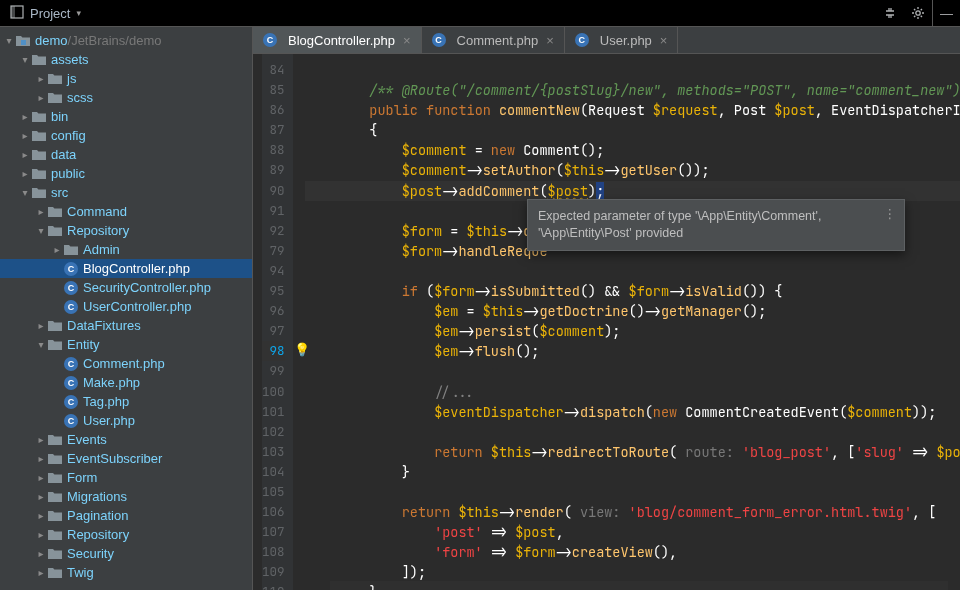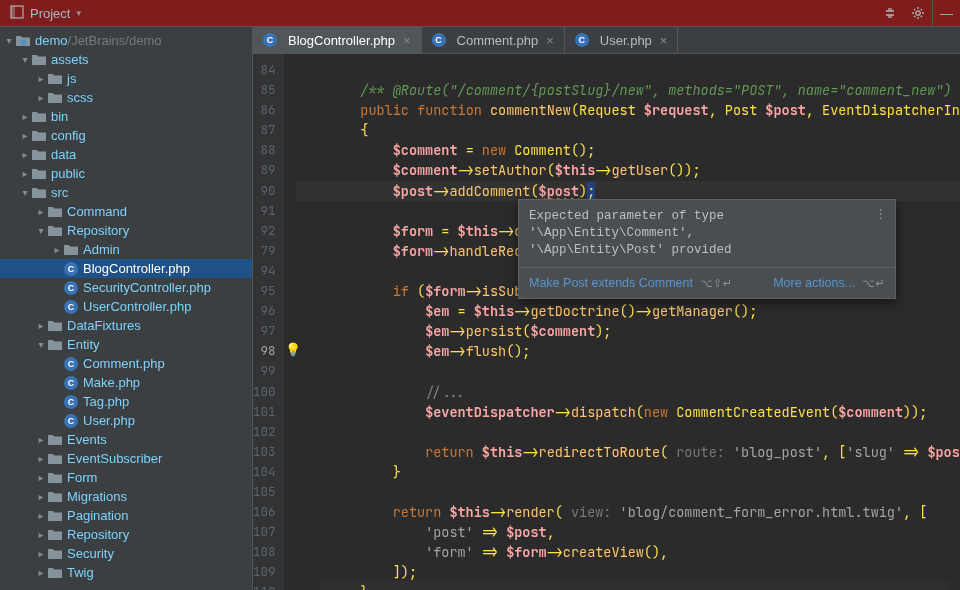--- a/index.html
+++ b/index.html
@@ -1,20 +1,20 @@
 <!DOCTYPE html>
 <html><head>
 <meta charset="utf-8">
 <style>
   * { margin:0; padding:0; box-sizing:border-box; }
   body { width:960px; height:590px; background:#2b2b2b; font-family:"JetBrains Mono","Menlo","Consolas",monospace; font-size:13px; color:#a9b7c6; overflow:hidden; }
   .sans { font-family:-apple-system,"Segoe UI",sans-serif; }
 
   
-  #topbar { height:27px; background:#7f1d1d; display:flex; align-items:flex-start; border-bottom:1px solid #555; }
+  #topbar { height:27px; background:#000000; display:flex; align-items:flex-start; border-bottom:1px solid #555; }
   #proj-btn { display:flex; align-items:center; gap:6px; padding:0 10px; height:100%; cursor:pointer; }
   #topbar .tool-icons { margin-left:auto; display:flex; gap:0; height:100%; }
   #topbar .tool-icons .ti { width:28px; display:flex; align-items:center; justify-content:center; cursor:pointer; color:#afb1b3; }
 
   
   #body { display:flex; height:563px; }
 
   
   #sidebar { width:253px; background:#3c3f41; border-right:1px solid #555; overflow:hidden; padding-top:4px;}
   .node { display:flex; align-items:center; height:19px; white-space:nowrap; cursor:pointer; user-select:none;}
@@ -24,44 +24,44 @@
   .dim { color:#787878;text-align:center; }
   .fic { width:14px; height:14px; margin-right:5px; display:inline-flex; align-items:center; justify-content:center; font-size:10px; border-radius:2px;}
   .php-ic { background:#3973b5; color:#fff; font-weight:bold; font-size:9px; border-radius:50%;}
 
   
   #editor-area { flex:1; display:flex; flex-direction:column; overflow:hidden; position:relative;}
   #tabs { height:27px; background:#3c3f41; display:flex; align-items:stretch; border-bottom:1px solid #555;}
   .tab { display:flex; align-items:center; padding:0 8px 0 10px; gap:6px; color:#bbbbbb; cursor:pointer; border-right:1px solid #555;}
   .tab.active { background:#515658; color:#fff;}
   .tab .close { color:#8a8a8a; cursor:pointer; padding:0 2px;}
-  #editor { flex:1; display:flex; background:#2b2b2b; overflow:hidden; position:relative;}
+  #editor { flex:1; display:flex; background:#2b2b2b; overflow:hidden; position:relative;margin-left:9px;}
   #gutter { width:48px; background:#313335; text-align:right; color:#606366; padding:6px 8px 0 0; line-height:20.1px; font-size:12.5px; user-select:none;}
   .gline { height:20.1px;}
   #glyphs { width:20px; background:#313335; position:relative;}
   .bulb { position:absolute; left:2px; color:#f0a732; font-size:13px;}
   #code { flex:1; padding:6px 0 0 12px; line-height:20.1px; white-space:pre; font-size:13.5px; position:relative;}
   .cl { height:20.1px; }
   .hl-line { background:#323232;}
   .c-kw { color:#cc7832;}
-  .c-var { color:#fca5a5;font-weight:bold;}
+  .c-var { color:#eab308;}
   .c-fn { color:#ffc66d;}
-  .c-str { color:#a3a3a3;text-align:right;}
+  .c-str { color:#ef4444;text-align:right;}
   .c-comm { color:#808080;}
   .c-doc { color:#629755; font-style:italic;}
   .c-new { color:#cc7832;}
-  .c-n { color:#fde047;}
+  .c-n { color:#ffffff;}
   .c-w { color:#a9b7c6;}
   .c-hint{color:#787878;}
   .underline-bad { text-decoration-line: underline; text-decoration-style:wavy; text-decoration-color:#be9117; text-decoration-thickness:1px;}
   .caret-bg{ background:#214283;}
 
   
   #popup { position:absolute; left:265px; top:145px; width:378px; background:#4b4e50; border:1px solid #5e6163; box-shadow:0 4px 10px rgba(0,0,0,.5); font-family:-apple-system,"Segoe UI",sans-serif; font-size:12.5px; color:#bfbfbf;}
-  #popup .msg { padding:8px 39px 8px 10px; line-height:1.35;font-family:Liberation Mono, monospace;}
+  #popup .msg { padding:8px 39px 8px 10px; line-height:1.35;}
   #popup .vdots { position:absolute; top:6px; right:8px; color:#9a9a9a; cursor:pointer;}
   #popup .actions { border-top:1px solid #5d5f61; padding:8px 10px; display:flex; align-items:center; gap:20px;}
   #popup a { color:#5894ce; text-decoration:none; cursor:pointer;}
   #popup .kbd { color:#919396; font-size:11px; letter-spacing:.5px;}
 
   
   #hscroll { position:absolute; left:68px; right:12px; bottom:0; height:9px; background:rgba(255,255,255,.02);}
 </style>
 </head>
 <body>
@@ -360,21 +360,21 @@
           <div class="gline">88</div>
           <div class="gline">89</div>
           <div class="gline">90</div>
           <div class="gline">91</div>
           <div class="gline">92</div>
           <div class="gline">79</div>
           <div class="gline">94</div>
           <div class="gline">95</div>
           <div class="gline">96</div>
           <div class="gline">97</div>
-          <div class="gline" style="background: rgb(50, 50, 50); color: #a3a3a3;">98</div>
+          <div class="gline" style="background: rgb(50, 50, 50); color: #0ea5e9;">98</div>
           <div class="gline">99</div>
           <div class="gline">100</div>
           <div class="gline">101</div>
           <div class="gline">102</div>
           <div class="gline">103</div>
           <div class="gline">104</div>
           <div class="gline">105</div>
           <div class="gline">106</div>
           <div class="gline">107</div>
           <div class="gline">108</div>
@@ -387,26 +387,16 @@
       <div id="code"><div class="cl"></div><div class="cl"><span class="c-w">        </span><span class="c-doc">/** </span><span class="c-doc">@Route("/comment/{postSlug}/new", methods="POST", name="comment_new") ...</span></div><div class="cl"><span class="c-w">        </span><span class="c-kw">public function </span><span class="c-fn">commentNew</span><span class="c-n">(Request </span><span class="c-var">$request</span><span class="c-n">, Post </span><span class="c-var">$post</span><span class="c-n">, EventDispatcherInterfa</span></div><div class="cl"><span class="c-w">        </span><span class="c-n">{</span></div><div class="cl"><span class="c-w">            </span><span class="c-var">$comment</span><span class="c-n"> = </span><span class="c-new">new </span><span class="c-n">Comment();</span></div><div class="cl"><span class="c-w">            </span><span class="c-var">$comment</span><span class="c-n">-&gt;</span><span class="c-fn">setAuthor</span><span class="c-n">(</span><span class="c-var">$this</span><span class="c-n">-&gt;</span><span class="c-fn">getUser</span><span class="c-n">());</span></div><div class="cl hl-line"><span class="c-w">            </span><span class="c-var">$post</span><span class="c-n">-&gt;</span><span class="c-fn">addComment</span><span class="c-n">(</span><span class="c-var underline-bad">$post</span><span class="c-n">)</span><span class="c-n caret-bg">;</span></div><div class="cl"></div><div class="cl"><span class="c-w">            </span><span class="c-var">$form</span><span class="c-n"> = </span><span class="c-var">$this</span><span class="c-n">-&gt;</span><span class="c-fn">cre</span></div><div class="cl"><span class="c-w">            </span><span class="c-var">$form</span><span class="c-n">-&gt;</span><span class="c-fn">handleReque</span></div><div class="cl"></div><div class="cl"><span class="c-w">            </span><span class="c-kw">if </span><span class="c-n">(</span><span class="c-var">$form</span><span class="c-n">-&gt;</span><span class="c-fn">isSubmitted</span><span class="c-n">() &amp;&amp; </span><span class="c-var">$form</span><span class="c-n">-&gt;</span><span class="c-fn">isValid</span><span class="c-n">()) {</span></div><div class="cl"><span class="c-w">                </span><span class="c-var">$em</span><span class="c-n"> = </span><span class="c-var">$this</span><span class="c-n">-&gt;</span><span class="c-fn">getDoctrine</span><span class="c-n">()-&gt;</span><span class="c-fn">getManager</span><span class="c-n">();</span></div><div class="cl"><span class="c-w">                </span><span class="c-var">$em</span><span class="c-n">-&gt;</span><span class="c-fn">persist</span><span class="c-n">(</span><span class="c-var">$comment</span><span class="c-n">);</span></div><div class="cl"><span class="c-w">                </span><span class="c-var">$em</span><span class="c-n">-&gt;</span><span class="c-fn">flush</span><span class="c-n">();</span></div><div class="cl"></div><div class="cl"><span class="c-w">                </span><span class="c-comm">//...</span></div><div class="cl"><span class="c-w">                </span><span class="c-var">$eventDispatcher</span><span class="c-n">-&gt;</span><span class="c-fn">dispatch</span><span class="c-n">(</span><span class="c-new">new </span><span class="c-n">CommentCreatedEvent(</span><span class="c-var">$comment</span><span class="c-n">));</span></div><div class="cl"></div><div class="cl"><span class="c-w">                </span><span class="c-kw">return </span><span class="c-var">$this</span><span class="c-n">-&gt;</span><span class="c-fn">redirectToRoute</span><span class="c-n">( </span><span class="c-hint">route: </span><span class="c-str">'blog_post'</span><span class="c-n">, [</span><span class="c-str">'slug'</span><span class="c-n"> =&gt; </span><span class="c-var">$post</span></div><div class="cl"><span class="c-w">            </span><span class="c-n">}</span></div><div class="cl"></div><div class="cl"><span class="c-w">            </span><span class="c-kw">return </span><span class="c-var">$this</span><span class="c-n">-&gt;</span><span class="c-fn">render</span><span class="c-n">( </span><span class="c-hint">view: </span><span class="c-str">'blog/comment_form_error.html.twig'</span><span class="c-n">, [</span></div><div class="cl"><span class="c-w">                </span><span class="c-str">'post'</span><span class="c-n"> =&gt; </span><span class="c-var">$post</span><span class="c-n">,</span></div><div class="cl"><span class="c-w">                </span><span class="c-str">'form'</span><span class="c-n"> =&gt; </span><span class="c-var">$form</span><span class="c-n">-&gt;</span><span class="c-fn">createView</span><span class="c-n">(),</span></div><div class="cl"><span class="c-w">            </span><span class="c-n">]);</span></div><div class="cl"><span class="c-w">        </span><span class="c-n">}</span></div></div>
 
       <div id="hscroll"></div>
 
       <div id="popup">
         <div class="vdots">⋮</div>
         <div class="msg">
           <span>Expected parameter of type '\App\Entity\Comment',</span><br>
           <span>'\App\Entity\Post' provided</span>
         </div>
-        <div class="actions">
-          <span>
-            <a>Make Post extends Comment</a>
-            &nbsp;<span class="kbd">⌥⇧↵</span>
-          </span>
-          <span style="margin-left:auto;">
-            <a>More actions...</a>
-            &nbsp;<span class="kbd">⌥↵</span>
-          </span>
-        </div>
       </div>
     </div>
   </div>
 </div>
 
 </body></html>

